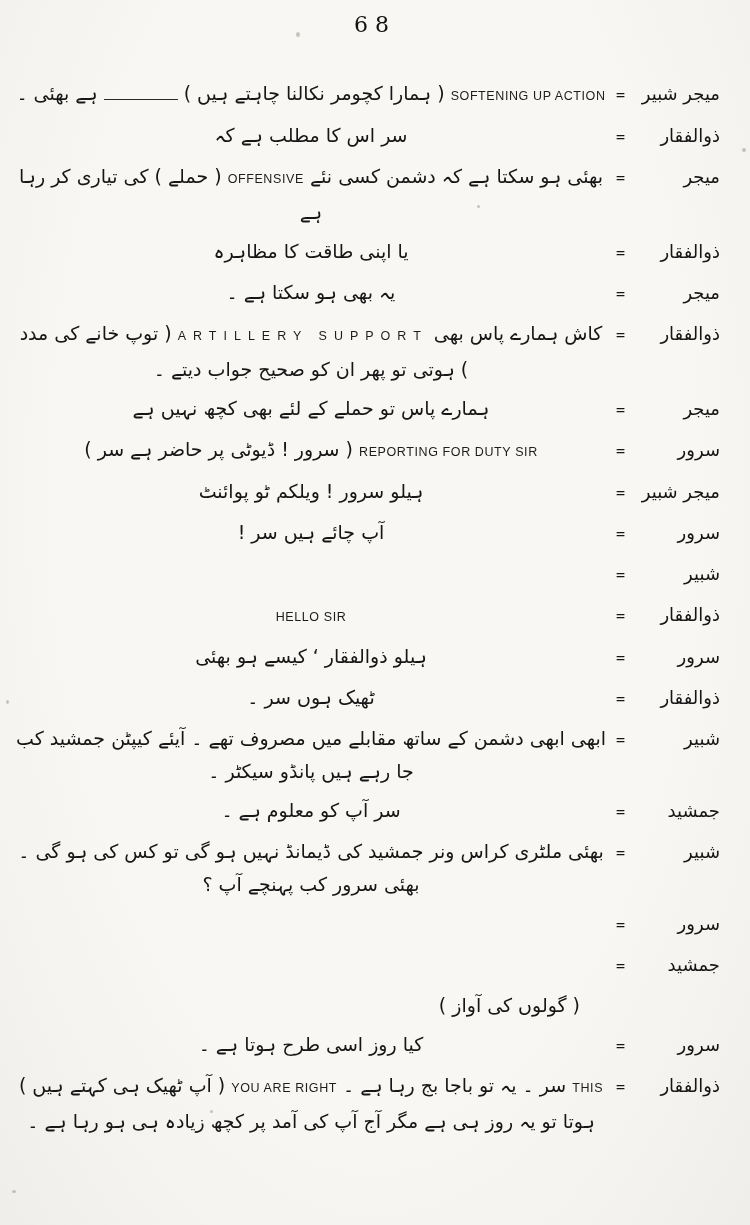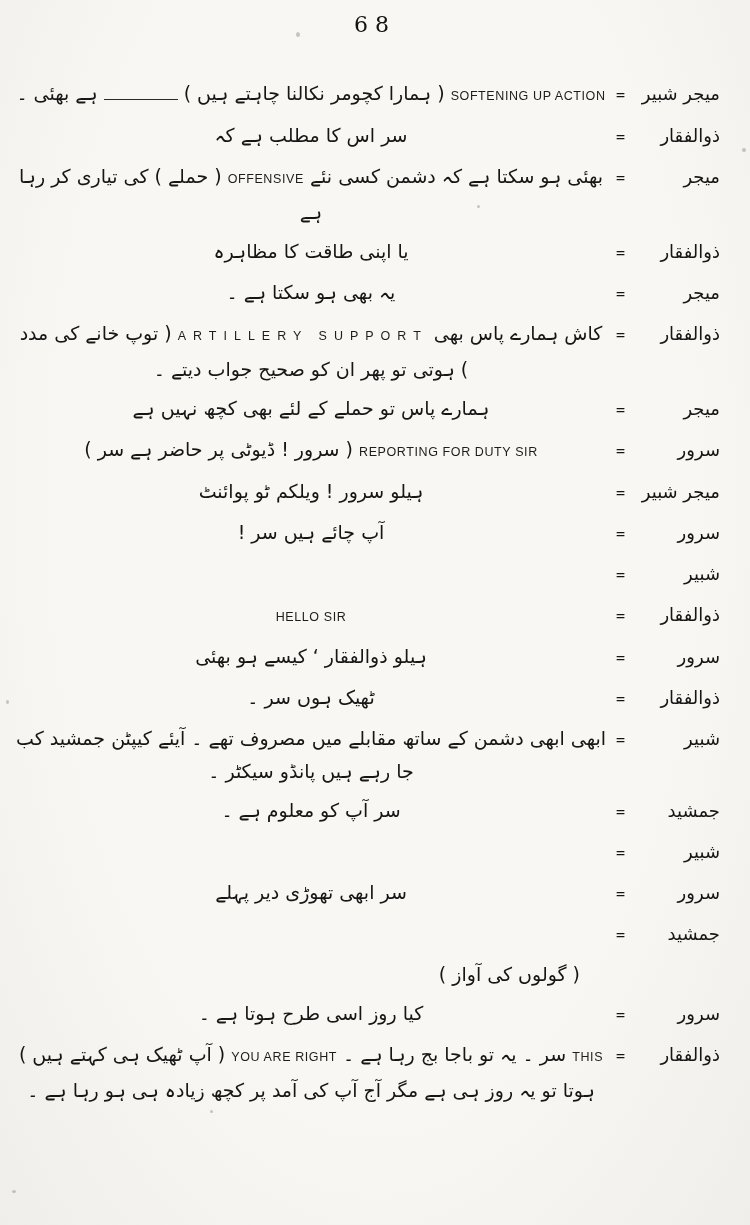--- a/index.html
+++ b/index.html
@@ -196,27 +196,27 @@
           <span class="speaker">جمشید</span>
           <span class="eq">=</span>
         </span>
         <span class="dialogue-text"><span class="ur">سر آپ کو معلوم ہے ۔</span> </span>
       </div>
       <div class="row dialogue">
         <span class="speaker-cell">
           <span class="speaker">شبیر</span>
           <span class="eq">=</span>
         </span>
-      </div>
-      <div class="row dialogue">
-        <span class="speaker-cell">
-          <span class="speaker">سرور</span>
-          <span class="eq">=</span>
-        </span>
-        <span class="dialogue-text"><span class="ur">سر ابھی تھوڑی دیر پہلے</span> </span>
+        <span class="dialogue-text"><span class="ur">بھئی ملٹری کراس ونر جمشید کی ڈیمانڈ نہیں ہو گی تو کس کی ہو گی ۔ بھئی سرور کب پہنچے آپ ؟</span> </span>
+      </div>
+      <div class="row dialogue">
+        <span class="speaker-cell">
+          <span class="speaker">سرور</span>
+          <span class="eq">=</span>
+        </span>
       </div>
       <div class="row dialogue">
         <span class="speaker-cell">
           <span class="speaker">جمشید</span>
           <span class="eq">=</span>
         </span>
       </div>
       <div class="row stage stage-indent"><span class="dialogue-text"><span class="ur">( گولوں کی آواز )</span> </span></div>
       <div class="row dialogue">
         <span class="speaker-cell">

